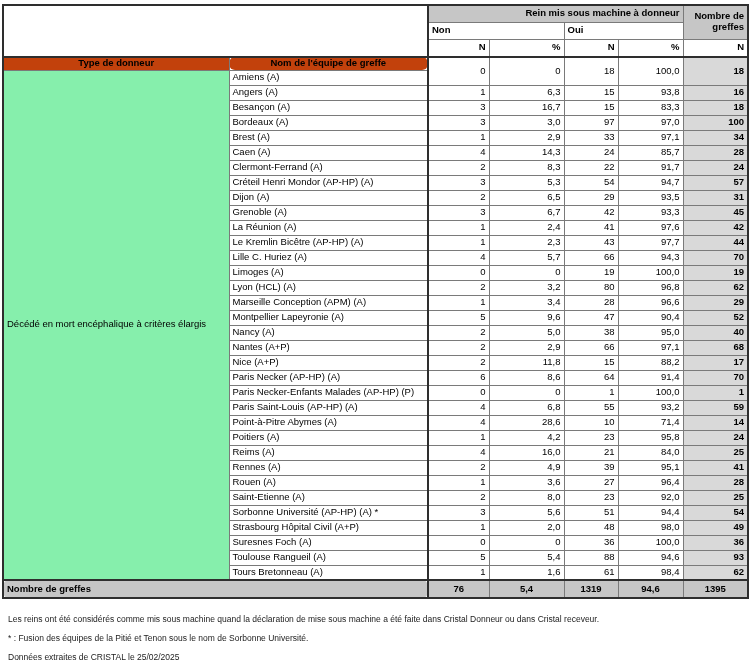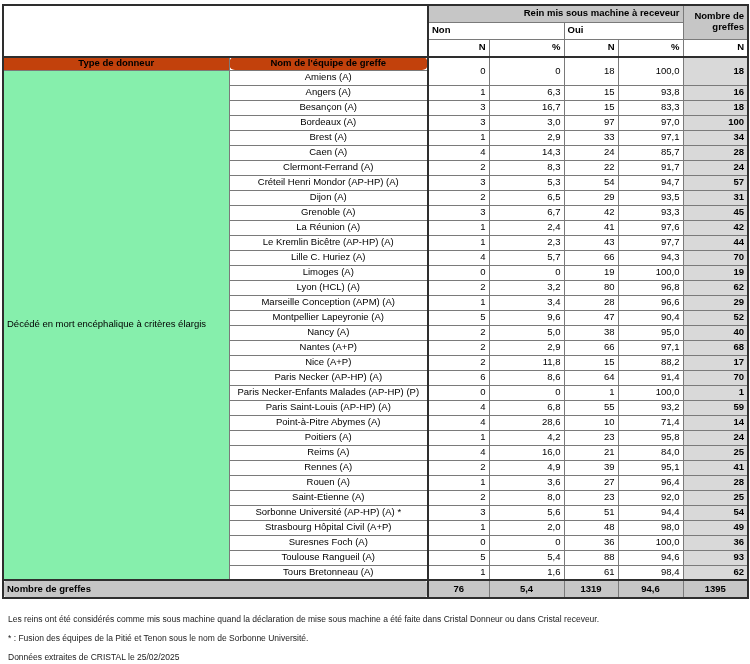--- a/index.html
+++ b/index.html
@@ -22,21 +22,21 @@
   th{font-weight:bold;}
   tr.r1{height:17px;} tr.r2{height:17px;} tr.r3{height:18px;} tr.r4{height:13px;}
   tr.team{height:15px;} tr.totalrow{height:18px;}
   .corner{background:#ffffff;border-right:2px solid #2e2e2e;border-bottom:2px solid #2e2e2e;}
   .thickR{border-right:2px solid #2e2e2e;border-radius:6px;}
   th.machine{background:#c6c6c6;text-align:right;}
   th.ngreffes{background:#c6c6c6;text-align:right;white-space:normal;}
   th.subhead{background:#ffffff;text-align:left;}
   th.nph{background:#ffffff;text-align:right;border-bottom:2px solid #2e2e2e;}
   th.lh{background:#c2410c;text-align:center;border-top:2px solid #2e2e2e;}
-  td.name{background:#ffffff;text-align:center;}
+  td.name{background:#ffffff;text-align:left;}
   td.num{background:#ffffff;text-align:right;}
   td.tot{background:#d9d9d9;text-align:right;font-weight:bold;}
   td.type-cell{background:#86efac;text-align:left;vertical-align:middle;}
   tr.totalrow td{background:#c6c6c6;font-weight:bold;border-top:2px solid #2e2e2e;}
   tr.totalrow td.tlabel{text-align:left;}
   tr.totalrow td.tnum{text-align:center;}
   .footnotes{
     position:absolute;left:8px;top:614px;width:735px;
     font-size:8.5px;color:#222;
   }
@@ -53,21 +53,21 @@
         <col style="width:199px">
       <col style="width:61px">
         <col style="width:75px">
       <col style="width:54px">
         <col style="width:65px">
       <col style="width:65px">
     </colgroup>
     <tbody>
       <tr class="r1">
         <td class="corner" colspan="2" rowspan="3"></td>
-        <th class="machine" colspan="4">Rein mis sous machine à receveur</th>
+        <th class="machine" colspan="4">Rein mis sous machine à donneur</th>
         <th class="ngreffes" rowspan="2">Nombre de greffes</th>
       </tr>
       <tr class="r2">
         <th class="subhead" colspan="2">Non</th>
         <th class="subhead" colspan="2">Oui</th>
       </tr>
       <tr class="r3">
         <th class="nph">N</th>
         <th class="nph">%</th>
         <th class="nph">N</th>

